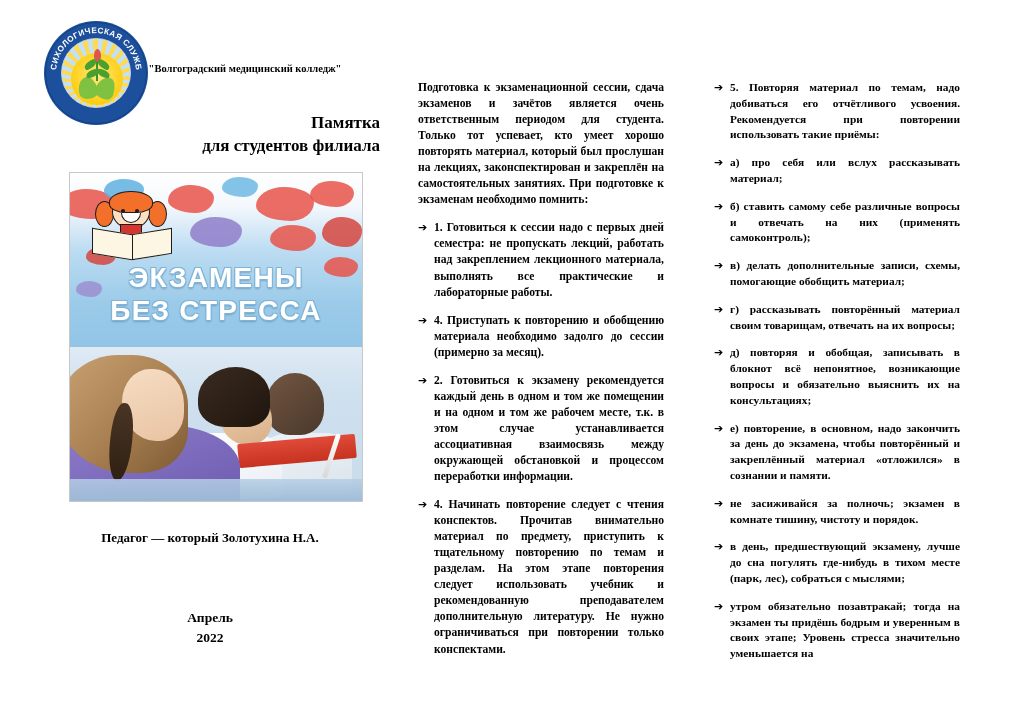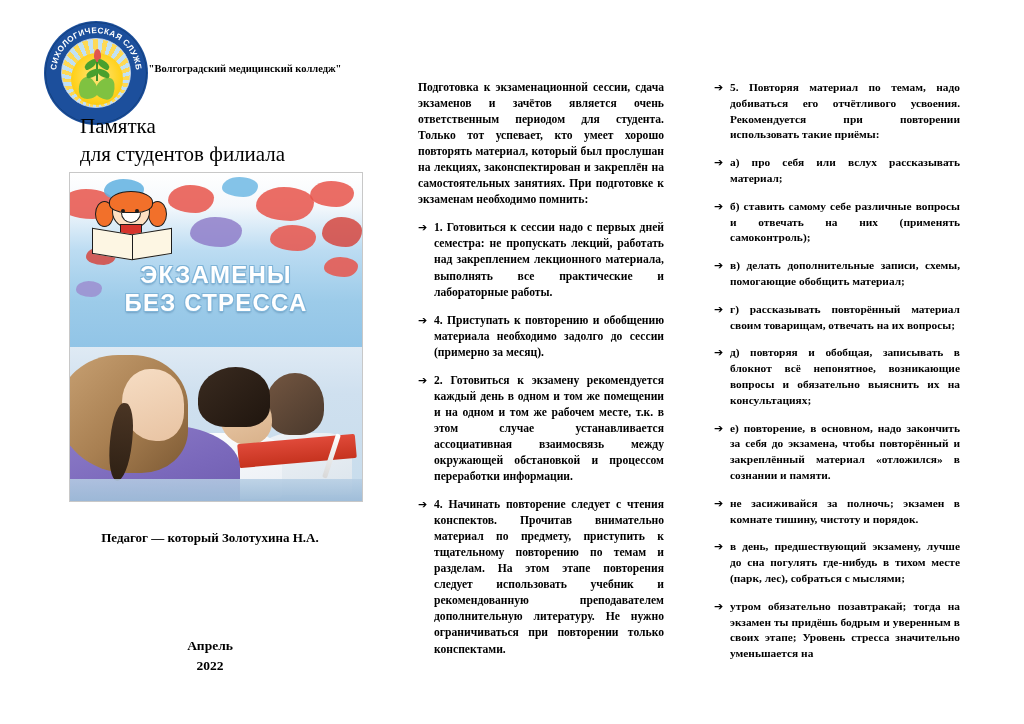--- a/index.html
+++ b/index.html
@@ -145,23 +145,23 @@
     font-weight: bold;
     line-height: 1.35;
   }
   .org-name div { white-space: nowrap; }
 
   .doc-title {
     position: absolute;
     left: 80px;
     top: 112px;
     width: 300px;
-    text-align: left;
-    font-size: 21px;
-    font-weight: normal;
+    text-align: right;
+    font-size: 17px;
+    font-weight: bold;
     line-height: 1.35;
   }
 
   .poster {
     position: absolute;
     left: 69px;
     top: 172px;
     width: 294px;
     height: 330px;
     border: 1px solid #c8c8c8;
@@ -181,21 +181,21 @@
     opacity: 0.85;
   }
   .poster-title {
     position: absolute;
     left: 0;
     top: 88px;
     width: 100%;
     text-align: center;
     font-family: "Liberation Sans", "DejaVu Sans", sans-serif;
     font-weight: bold;
-    font-size: 24px;
+    font-size: 28px;
     letter-spacing: 1.2px;
     color: #ffffff;
     line-height: 1.18;
     text-shadow:
       -1px -1px 0 #7fb4d8, 1px -1px 0 #7fb4d8,
       -1px  1px 0 #7fb4d8, 1px  1px 0 #7fb4d8,
        0    2px 2px rgba(40,80,120,0.35);
   }
   .girl {
     position: absolute;
@@ -379,21 +379,21 @@
     left: 20px;
     top: 530px;
     width: 380px;
     text-align: center;
     font-size: 13px;
     font-weight: bold;
   }
   .date-block {
     position: absolute;
     left: 20px;
-    top: 636px;
+    top: 608px;
     width: 380px;
     text-align: center;
     font-size: 13.5px;
     font-weight: bold;
     line-height: 1.45;
   }
 
   
   .col-text {
     width: 270px;
@@ -581,21 +581,21 @@
         <div class="para bulleted">
           <span class="bullet">➔</span>
           <span class="para-body">   г) рассказывать повторённый материал своим товарищам, отвечать на их вопросы;</span>
         </div>
         <div class="para bulleted">
           <span class="bullet">➔</span>
           <span class="para-body"> д) повторяя и обобщая, записывать в блокнот всё непонятное, возникающие вопросы и обязательно выяснить их на консультациях;</span>
         </div>
         <div class="para bulleted">
           <span class="bullet">➔</span>
-          <span class="para-body"> е) повторение, в основном, надо закончить за себя до экзамена, чтобы повторённый и закреплённый материал «отложился» в сознании и памяти.</span>
+          <span class="para-body"> е) повторение, в основном, надо закончить за день до экзамена, чтобы повторённый и закреплённый материал «отложился» в сознании и памяти.</span>
         </div>
         <div class="para bulleted">
           <span class="bullet">➔</span>
           <span class="para-body"> не засиживайся за полночь; экзамен в комнате тишину, чистоту и порядок.</span>
         </div>
         <div class="para bulleted">
           <span class="bullet">➔</span>
           <span class="para-body">  в день, предшествующий экзамену, лучше до сна погулять где-нибудь в тихом месте (парк, лес), собраться с мыслями;</span>
         </div>
         <div class="para bulleted">

